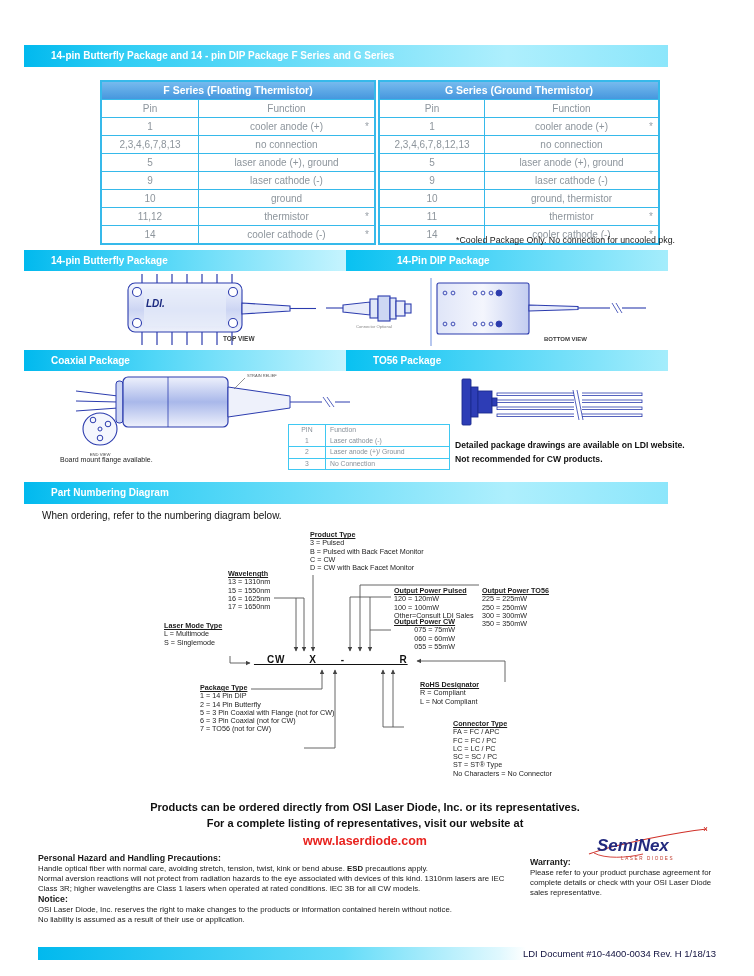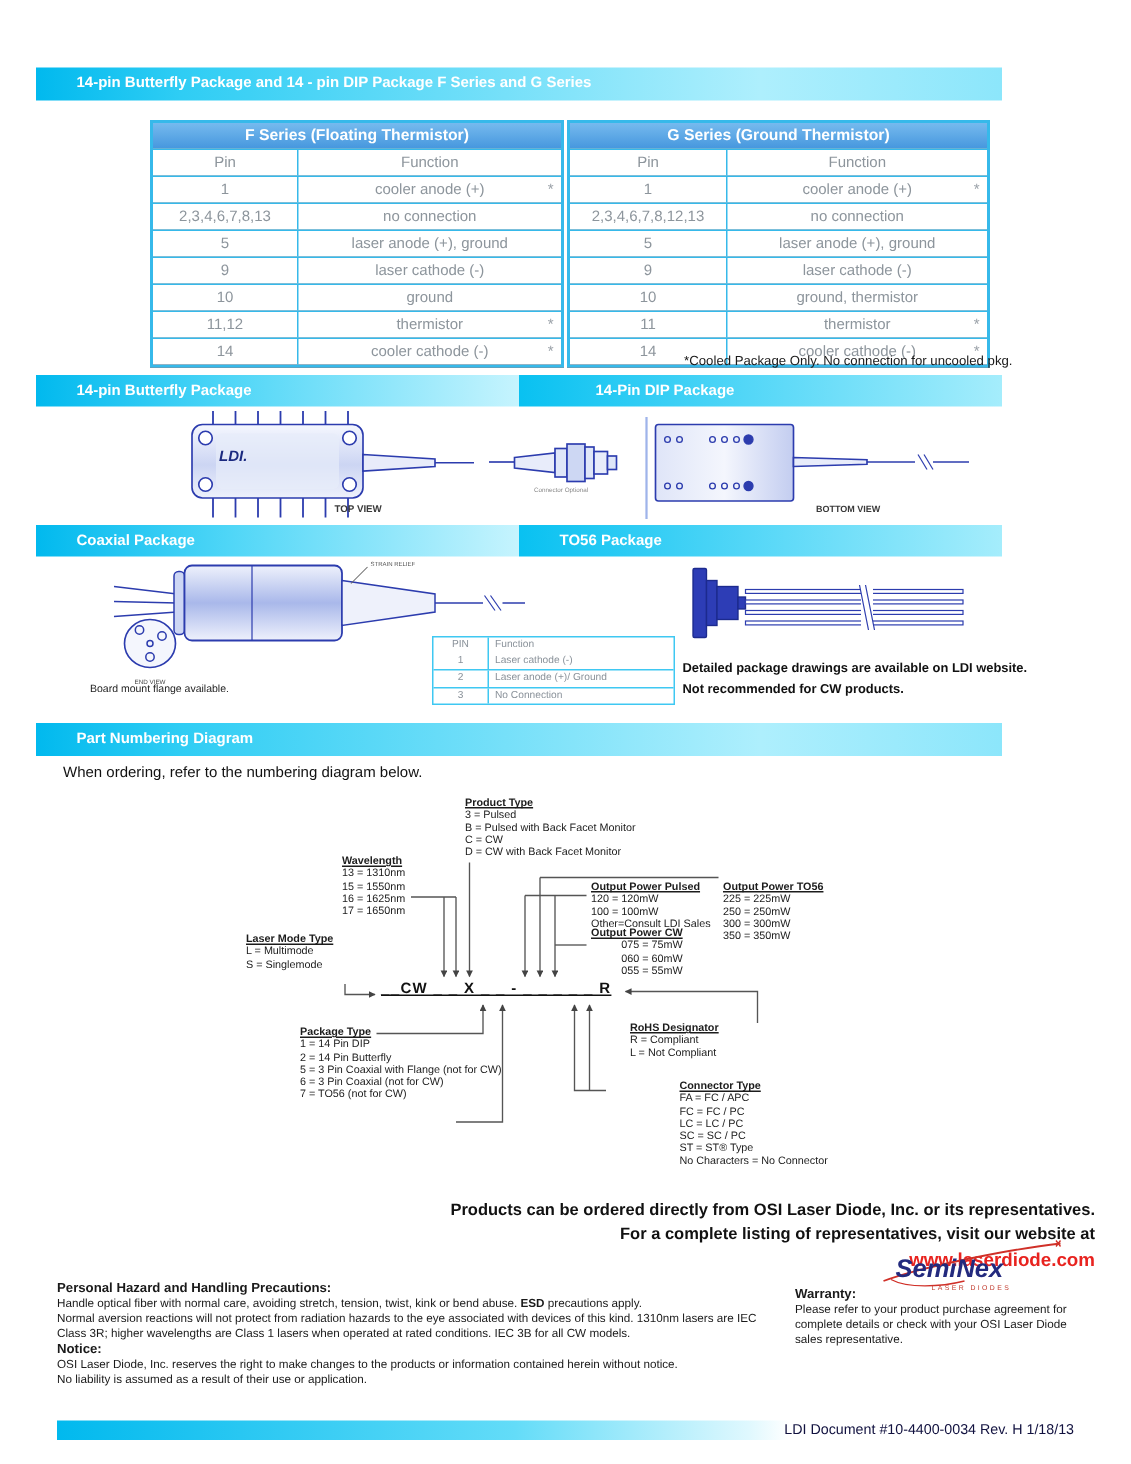--- a/index.html
+++ b/index.html
@@ -37,21 +37,21 @@
   #diagram{position:absolute;left:38px;top:530px;width:680px;height:262px;font-size:7.2px;color:#1c1c1c;}
   .pn-group{position:absolute;white-space:nowrap;line-height:8.3px;}
   .pn-title{font-weight:bold;text-decoration:underline;}
   #pn-code{position:absolute;left:216px;top:124px;font-weight:bold;font-size:10px;
            letter-spacing:0.9px;white-space:pre;color:#111;text-decoration:underline;}
   #pn-arrows{position:absolute;left:0;top:0;width:680px;height:262px;}
   #pn-arrows line,#pn-arrows polyline{stroke:#555;stroke-width:0.9;fill:none;}
 
   
   .intro{position:absolute;left:42px;top:510px;font-size:10px;color:#111;}
-  .order-block{position:absolute;left:52px;top:799px;width:678px;text-align:right;color:#111;}
+  .order-block{position:absolute;left:26px;top:799px;width:678px;text-align:center;color:#111;}
   .order-block .l1,.order-block .l2{font-size:11px;font-weight:bold;line-height:16px;}
   .order-link{display:inline-block;font-size:12.5px;font-weight:bold;color:#e8231f;line-height:18px;text-decoration:none;}
   .foot-col{position:absolute;font-size:7.8px;line-height:10px;color:#1a1a1a;}
   .foot-h{font-size:8.8px;font-weight:bold;line-height:11px;}
   .footer-bar{position:absolute;left:38px;top:947px;width:678px;height:13px;line-height:13px;
               background:linear-gradient(to right,#01b9ee 0%,#63dcf8 45%,#dff8fe 68%,#fff 72%);
               text-align:right;font-size:9.5px;color:#11113f;}
   .draw-note{position:absolute;font-size:8.6px;font-weight:600;color:#111;line-height:14px;}
   .small-note{position:absolute;font-size:7px;color:#222;}
 </style>

